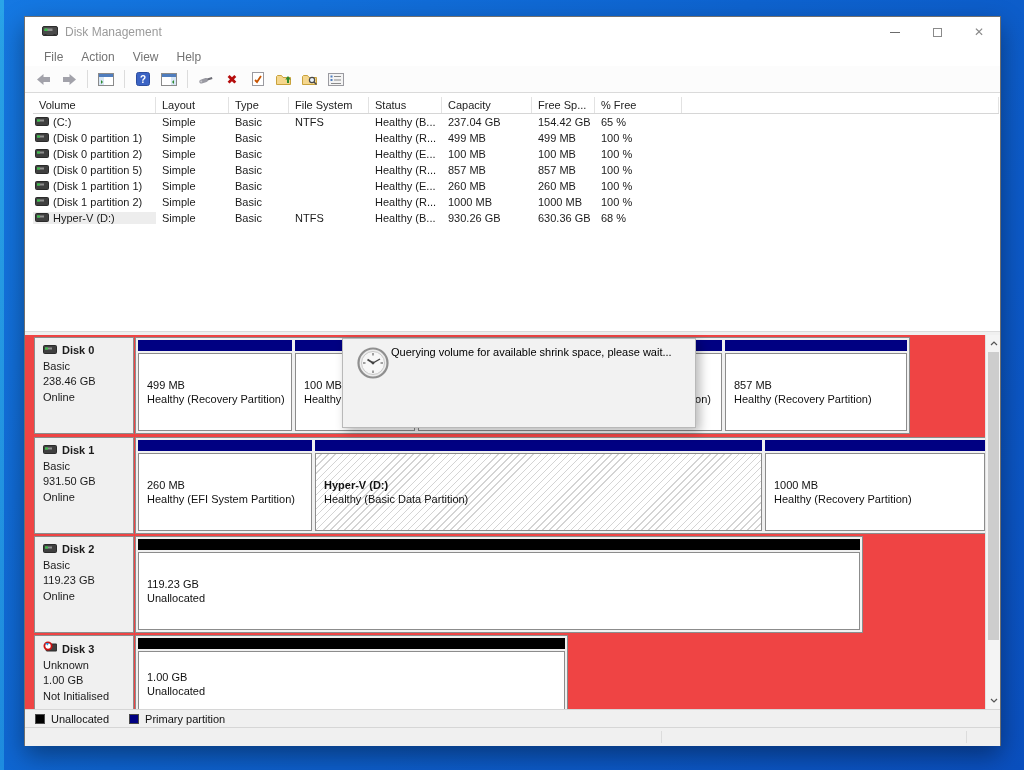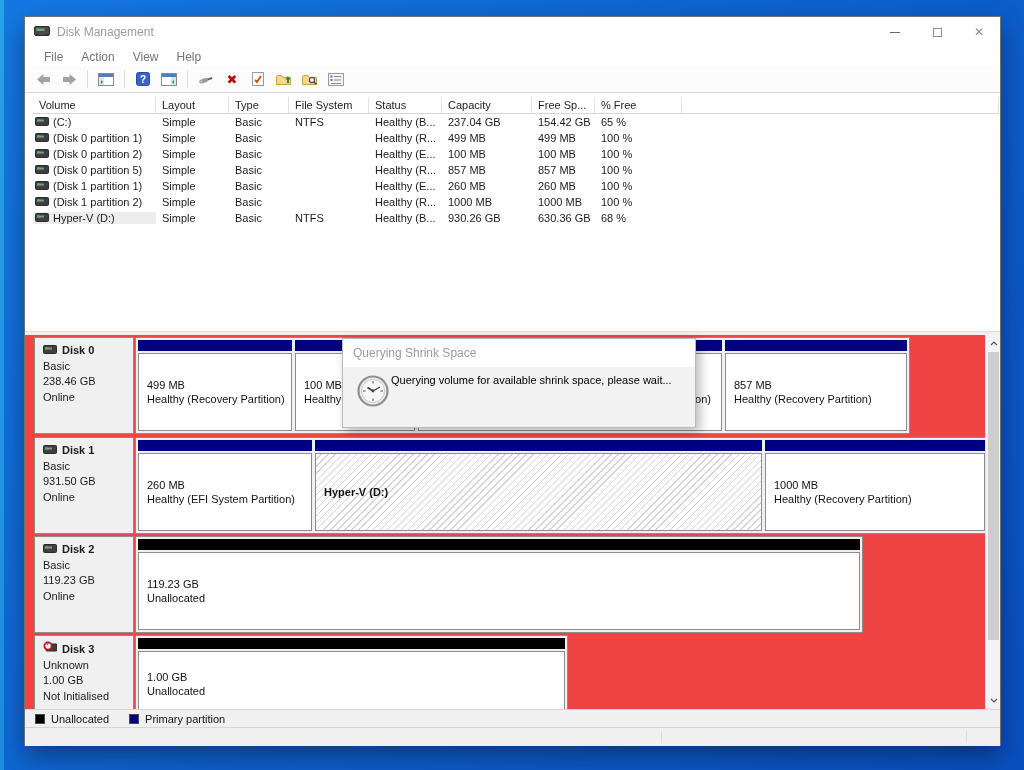--- a/index.html
+++ b/index.html
@@ -11,21 +11,21 @@
   }
   .desk-sliver { position:absolute; left:0; top:0; width:4px; height:770px;
     background:linear-gradient(180deg,#2aa4e8,#1f8de0); }
 
   
   .win { position:absolute; left:24px; top:16px; width:977px; height:730px;
     background:#ffffff; border:1px solid #6f6f6f;
     box-shadow:0 10px 24px rgba(0,0,0,.38); }
 
   .titlebar { position:absolute; top:0; left:0; right:0; height:30px; background:#ffffff;
-    display:flex; align-items:center; padding-left:9px; }
+    display:flex; align-items:center; padding-left:17px; }
   .titlebar .ttl { font-size:12px; color:#9b9b9b; margin-left:7px; flex:1; }
   .winbtns { display:flex; height:100%; }
   .winbtn { width:42px; height:100%; display:flex; align-items:center; justify-content:center; color:#6b6b6b; }
   .min-glyph { width:10px; height:1px; background:#6b6b6b; }
   .max-glyph { width:9px; height:9px; border:1px solid #8a8a8a; }
   .cls-glyph { font-size:12px; color:#8a8a8a; line-height:1; }
 
   .menubar { position:absolute; top:30px; left:0; right:0; height:19px;
     display:flex; align-items:center; padding-left:10px; font-size:12px; color:#737373; background:#fff; }
   .menu-item { padding:0 9px; }
@@ -417,20 +417,21 @@
           <div class="pbar"></div>
           <div class="pbody">
               <div>260 MB</div>
               <div>Healthy (EFI System Partition)</div>
             </div>
         </div>
         <div class="part" style="flex:1;">
           <div class="pbar"></div>
           <div class="pbody hatch">
               <div class="ptitle">Hyper-V  (D:)</div>
+              <div>Healthy (Basic Data Partition)</div>
             </div>
         </div>
         <div class="part" style="width:220px;">
           <div class="pbar"></div>
           <div class="pbody">
               <div>1000 MB</div>
               <div>Healthy (Recovery Partition)</div>
             </div>
         </div>
       </div>
@@ -508,21 +509,20 @@
     <span class="lg-sq navy"></span>
     <span>Primary partition</span>
   </div>
 
   <div class="statusbar">
     <div class="sdiv" style="left:636px;"></div>
     <div class="sdiv" style="left:941px;"></div>
   </div>
 
   <div class="dialog">
-    <div class="dtitle">Querying Shrink Space</div>
     <div class="dbody">
       <span>
         <svg width="34" height="34" viewBox="0 0 34 34">
           <circle cx="17" cy="17" r="14.5" fill="#ededed" stroke="#8f8f8f" stroke-width="2.2"></circle>
           <circle cx="17" cy="17" r="11.5" fill="#f7f7f7" stroke="#c8c8c8" stroke-width="1"></circle>
           <line x1="17" y1="7" x2="17" y2="9.5" stroke="#666" stroke-width="1.2"></line>
           <line x1="17" y1="24.5" x2="17" y2="27" stroke="#666" stroke-width="1.2"></line>
           <line x1="7" y1="17" x2="9.5" y2="17" stroke="#666" stroke-width="1.2"></line>
           <line x1="24.5" y1="17" x2="27" y2="17" stroke="#666" stroke-width="1.2"></line>
           <line x1="17" y1="17" x2="11.5" y2="13.5" stroke="#444" stroke-width="1.8"></line>

